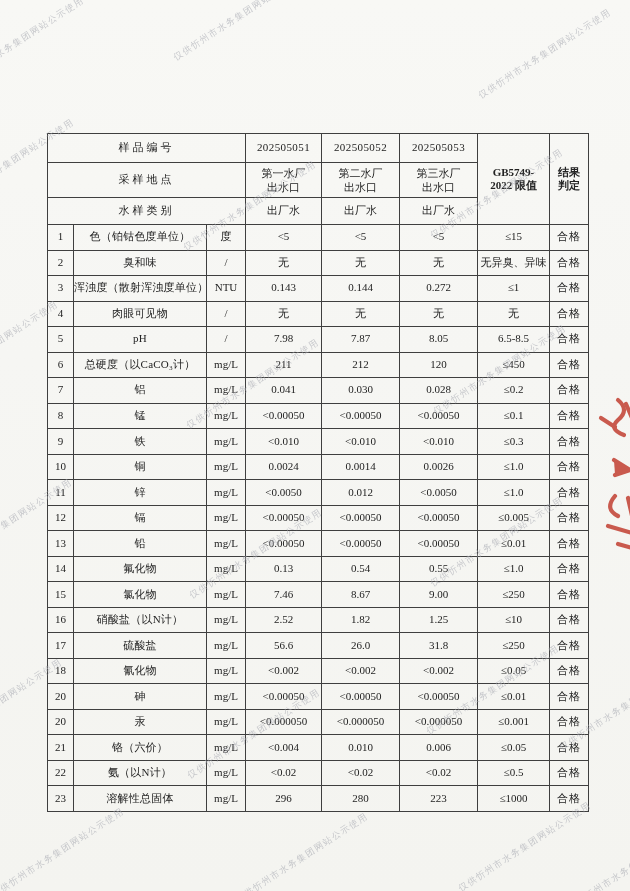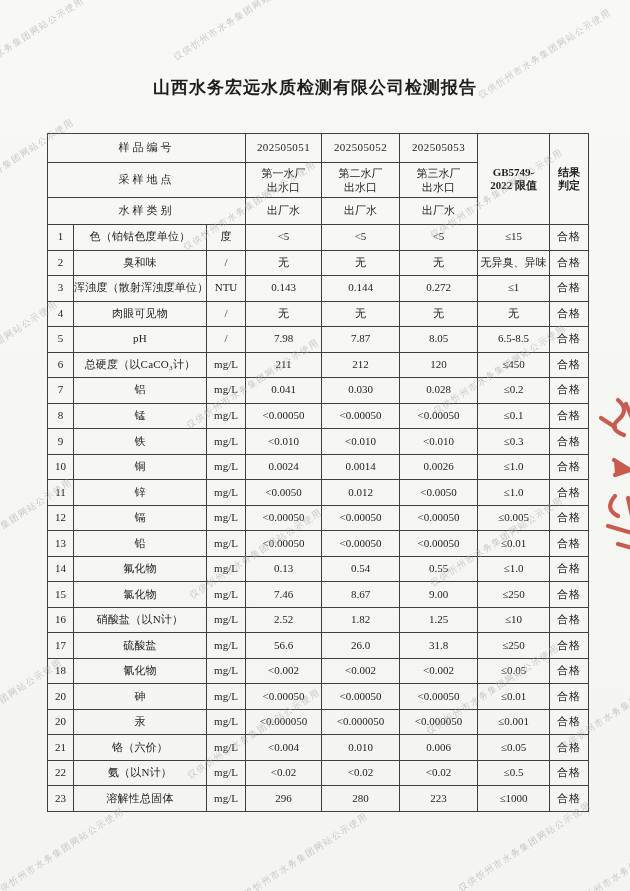--- a/index.html
+++ b/index.html
@@ -83,21 +83,20 @@
       <span class="wm" style="left: -4px; top: 704px;">仅供忻州市水务集团网站公示使用</span>
       <span class="wm" style="left: 254px; top: 734px;">仅供忻州市水务集团网站公示使用</span>
       <span class="wm" style="left: 493px; top: 690px;">仅供忻州市水务集团网站公示使用</span>
       <span class="wm" style="left: 626px; top: 706px;">仅供忻州市水务集团网站公示使用</span>
       <span class="wm" style="left: 58px; top: 853px;">仅供忻州市水务集团网站公示使用</span>
       <span class="wm" style="left: 302px; top: 858px;">仅供忻州市水务集团网站公示使用</span>
       <span class="wm" style="left: 525px; top: 847px;">仅供忻州市水务集团网站公示使用</span>
       <span class="wm" style="left: 634px; top: 866px;">仅供忻州市水务集团网站公示使用</span>
     </div>
 
-  <div class="title">山西水务宏远水质检测有限公司检测报告</div>
 
 
   <table class="report">
     <colgroup>
       <col style="width:26px">
         <col style="width:133px">
         <col style="width:39px">
       <col style="width:76px">
         <col style="width:78px">
         <col style="width:78px">

